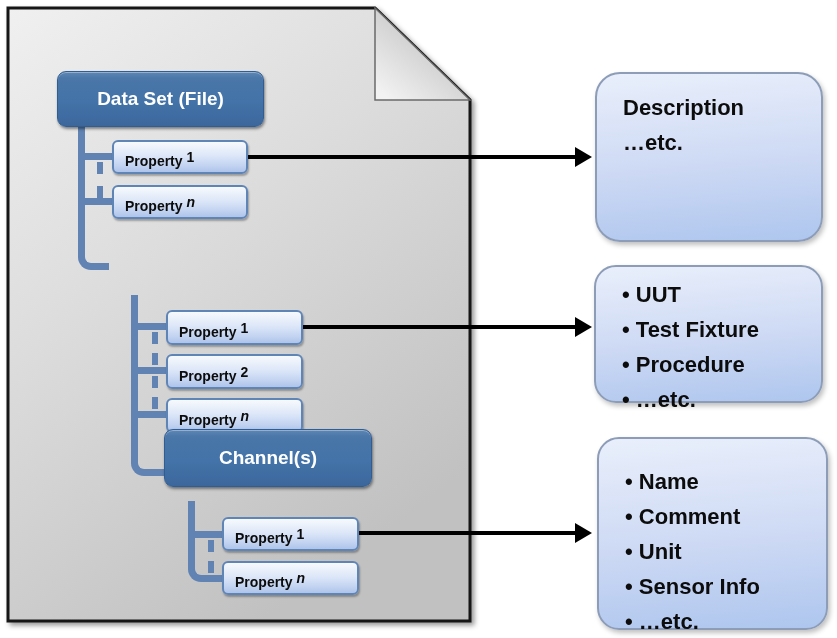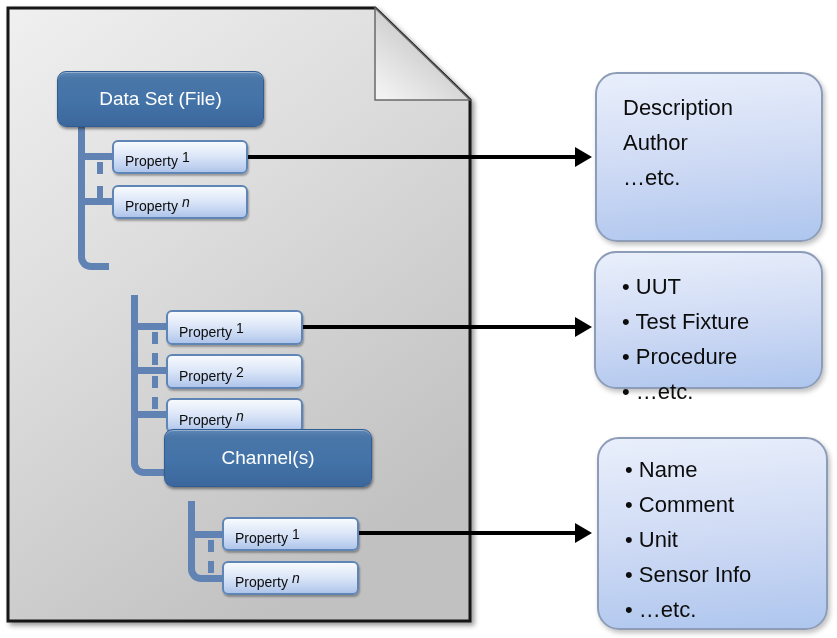--- a/index.html
+++ b/index.html
@@ -1,18 +1,19 @@
 <!DOCTYPE html>
 <html><head>
 <meta charset="utf-8">
 <style>
   html,body{margin:0;padding:0;background:#fff;}
   .stage{
     position:relative;width:837px;height:638px;background:#ffffff;overflow:hidden;
     font-family:"Liberation Sans", sans-serif;
+    font-weight:bold;
   }
   .doc-svg{position:absolute;left:0;top:0;}
   
   .node{
     position:absolute;display:flex;align-items:center;justify-content:center;
     background:linear-gradient(180deg,#5d87b5 0%,#4a76a8 12%,#4373a8 55%,#3c679d 100%);
     border:1px solid #2f5d94;border-radius:9px;
     box-shadow:1px 2px 3px rgba(0,0,0,0.45), inset 0 1px 0 rgba(255,255,255,0.35);
     color:#ffffff;font-size:19px;
   }
@@ -139,34 +140,33 @@
   </div>
   <div class="arrow" style="left:303px;top:316px;width:289px;">
     <div class="shaft"></div>
       <div class="head"></div>
   </div>
   <div class="arrow" style="left:359px;top:522px;width:233px;">
     <div class="shaft"></div>
       <div class="head"></div>
   </div>
 
-  <div class="callout" style="left:595px;top:72px;width:228px;height:170px;">
+  <div class="callout" style="left:595px;top:72px;width:228px;height:170px;border-radius:25px;">
     <div class="line">Description</div>
-    <div class="line">Author</div>
     <div class="line">…etc.</div>
   </div>
 
-  <div class="callout bulleted" style="left:594px;top:251px;width:229px;height:138px;padding-top:16px;">
+  <div class="callout bulleted" style="left:594px;top:265px;width:229px;height:138px;padding-top:10px;">
     <div class="line">UUT</div>
     <div class="line">Test Fixture</div>
     <div class="line">Procedure</div>
     <div class="line">…etc.</div>
   </div>
 
-  <div class="callout bulleted" style="left:597px;top:437px;width:231px;height:193px;padding-top:13px;">
+  <div class="callout bulleted" style="left:597px;top:437px;width:231px;height:193px;padding-top:25px;">
     <div class="line">Name</div>
     <div class="line">Comment</div>
     <div class="line">Unit</div>
     <div class="line">Sensor Info</div>
     <div class="line">…etc.</div>
   </div>
 
 </div>
 
 </body></html>

